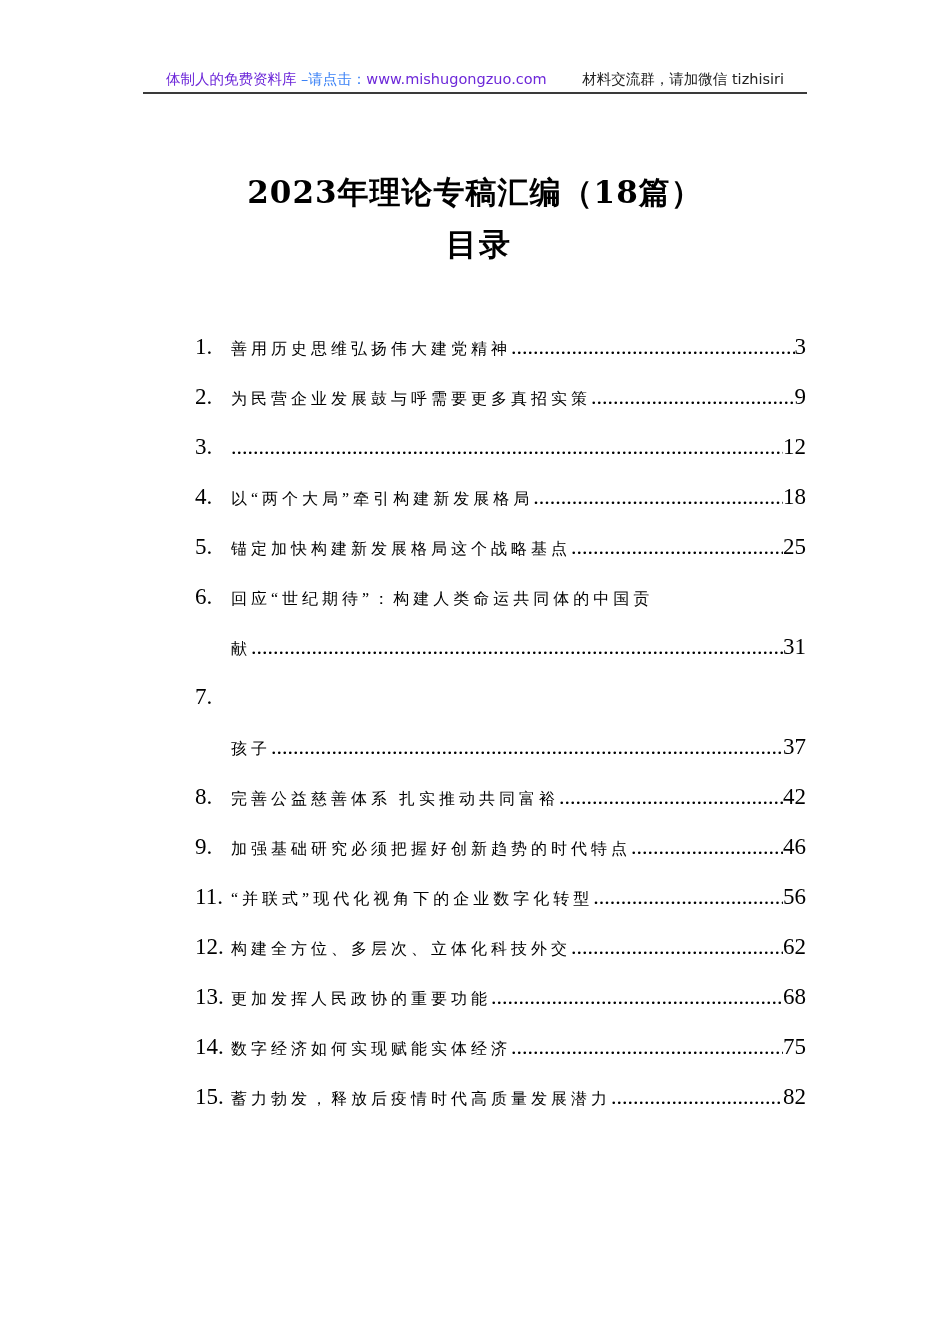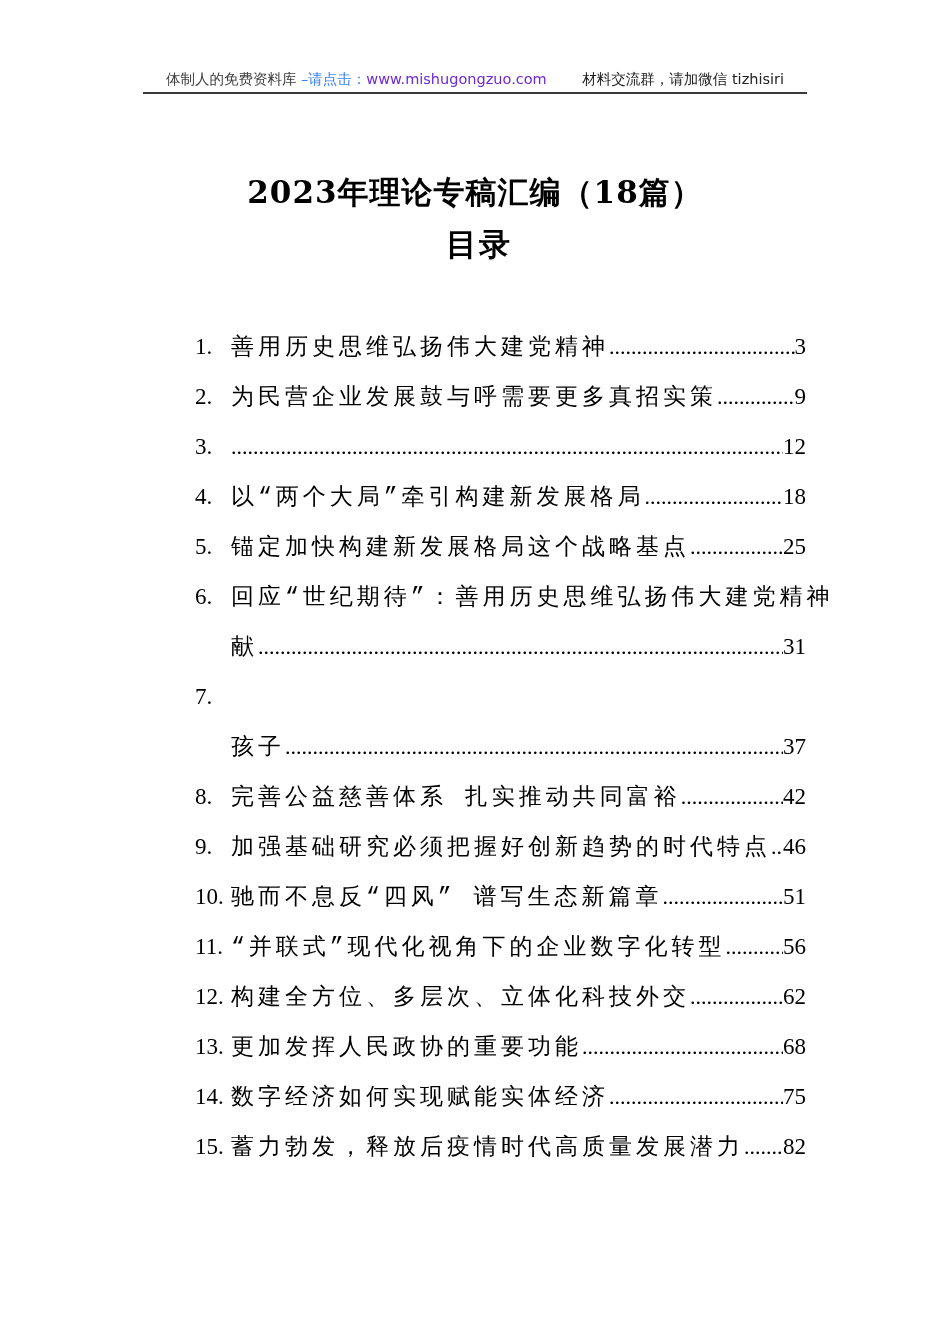--- a/index.html
+++ b/index.html
@@ -20,21 +20,21 @@
       left: 145px;
       top: 68px;
       width: 660px;
       height: 24px;
       font-family: "DejaVu Sans", "Liberation Sans", sans-serif;
       font-size: 14.5px;
       line-height: 22px;
       white-space: nowrap;
       text-align: center;
     }
-    .page-header .brand { color: #404040; }
+    .page-header .brand { color: #6d28d9; }
     .page-header .prompt { color: #3b82f6; }
     .page-header .link { color: #6d28d9; text-decoration: none; }
     .page-header .tail { color: #222222; padding-left: 31px; }
     .header-rule {
       position: absolute;
       left: 143px;
       top: 92px;
       width: 664px;
       height: 2px;
       background: #3a3a3a;
@@ -77,22 +77,22 @@
     }
     .toc-num {
       width: 36px;
       flex: 0 0 36px;
       font-family: "Liberation Serif", "DejaVu Serif", serif;
       font-size: 23px;
     }
     .toc-title {
       flex: 0 0 auto;
       letter-spacing: 4px;
-      font-family: Liberation Mono, monospace;
-      font-size: 23px;
+      font-family: Liberation Serif, serif;
+      font-size: 16px;
       font-weight: 300;
       text-align: right;
     }
     .toc-dots {
       flex: 1 1 auto;
       overflow: hidden;
       font-family: "Liberation Serif", "DejaVu Serif", serif;
       font-size: 22px;
       letter-spacing: 0px;
     }
@@ -148,21 +148,21 @@
 
   <div class="toc-line">
     <span class="toc-num">5.</span>
     <span class="toc-title">锚定加快构建新发展格局这个战略基点</span>
     <span class="toc-dots"></span>
     <span class="toc-page">25</span>
   </div>
 
   <div class="toc-line">
     <span class="toc-num">6.</span>
-    <span class="toc-title">回应“世纪期待”：善用历史思维弘扬伟大建党精神</span>
+    <span class="toc-title">回应“世纪期待”：构建人类命运共同体的中国贡</span>
   </div>
   <div class="toc-line toc-cont">
     <span class="toc-num"></span>
     <span class="toc-title">献</span>
     <span class="toc-dots"></span>
     <span class="toc-page">31</span>
   </div>
 
   <div class="toc-line">
     <span class="toc-num">7.</span>
@@ -181,26 +181,20 @@
     <span class="toc-page">42</span>
   </div>
 
   <div class="toc-line">
     <span class="toc-num">9.</span>
     <span class="toc-title">加强基础研究必须把握好创新趋势的时代特点</span>
     <span class="toc-dots"></span>
     <span class="toc-page">46</span>
   </div>
 
-  <div class="toc-line">
-    <span class="toc-num">10.</span>
-    <span class="toc-title">驰而不息反“四风” 谱写生态新篇章</span>
-    <span class="toc-dots"></span>
-    <span class="toc-page">51</span>
-  </div>
 
   <div class="toc-line">
     <span class="toc-num">11.</span>
     <span class="toc-title">“并联式”现代化视角下的企业数字化转型</span>
     <span class="toc-dots"></span>
     <span class="toc-page">56</span>
   </div>
 
   <div class="toc-line">
     <span class="toc-num">12.</span>

